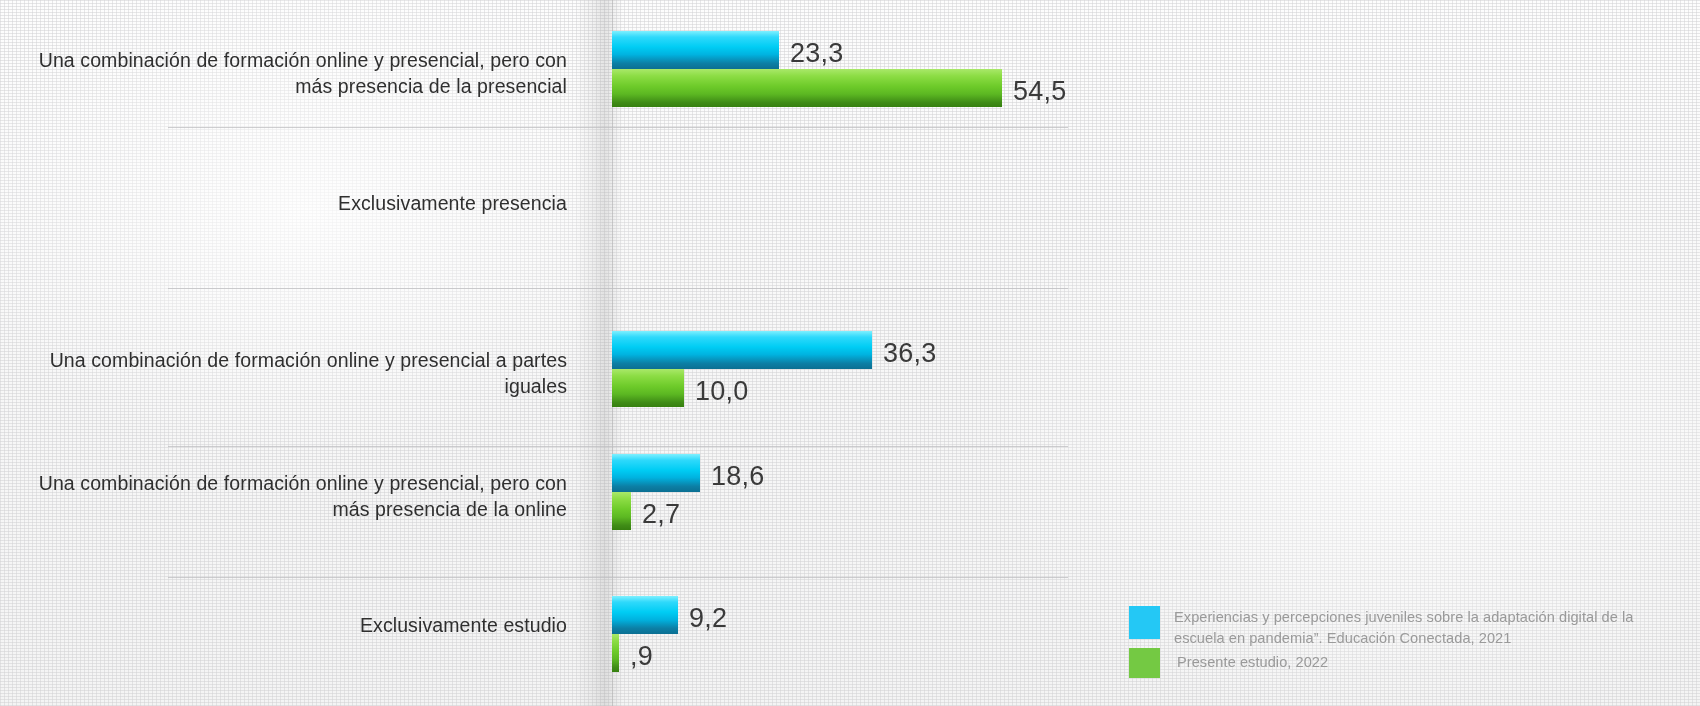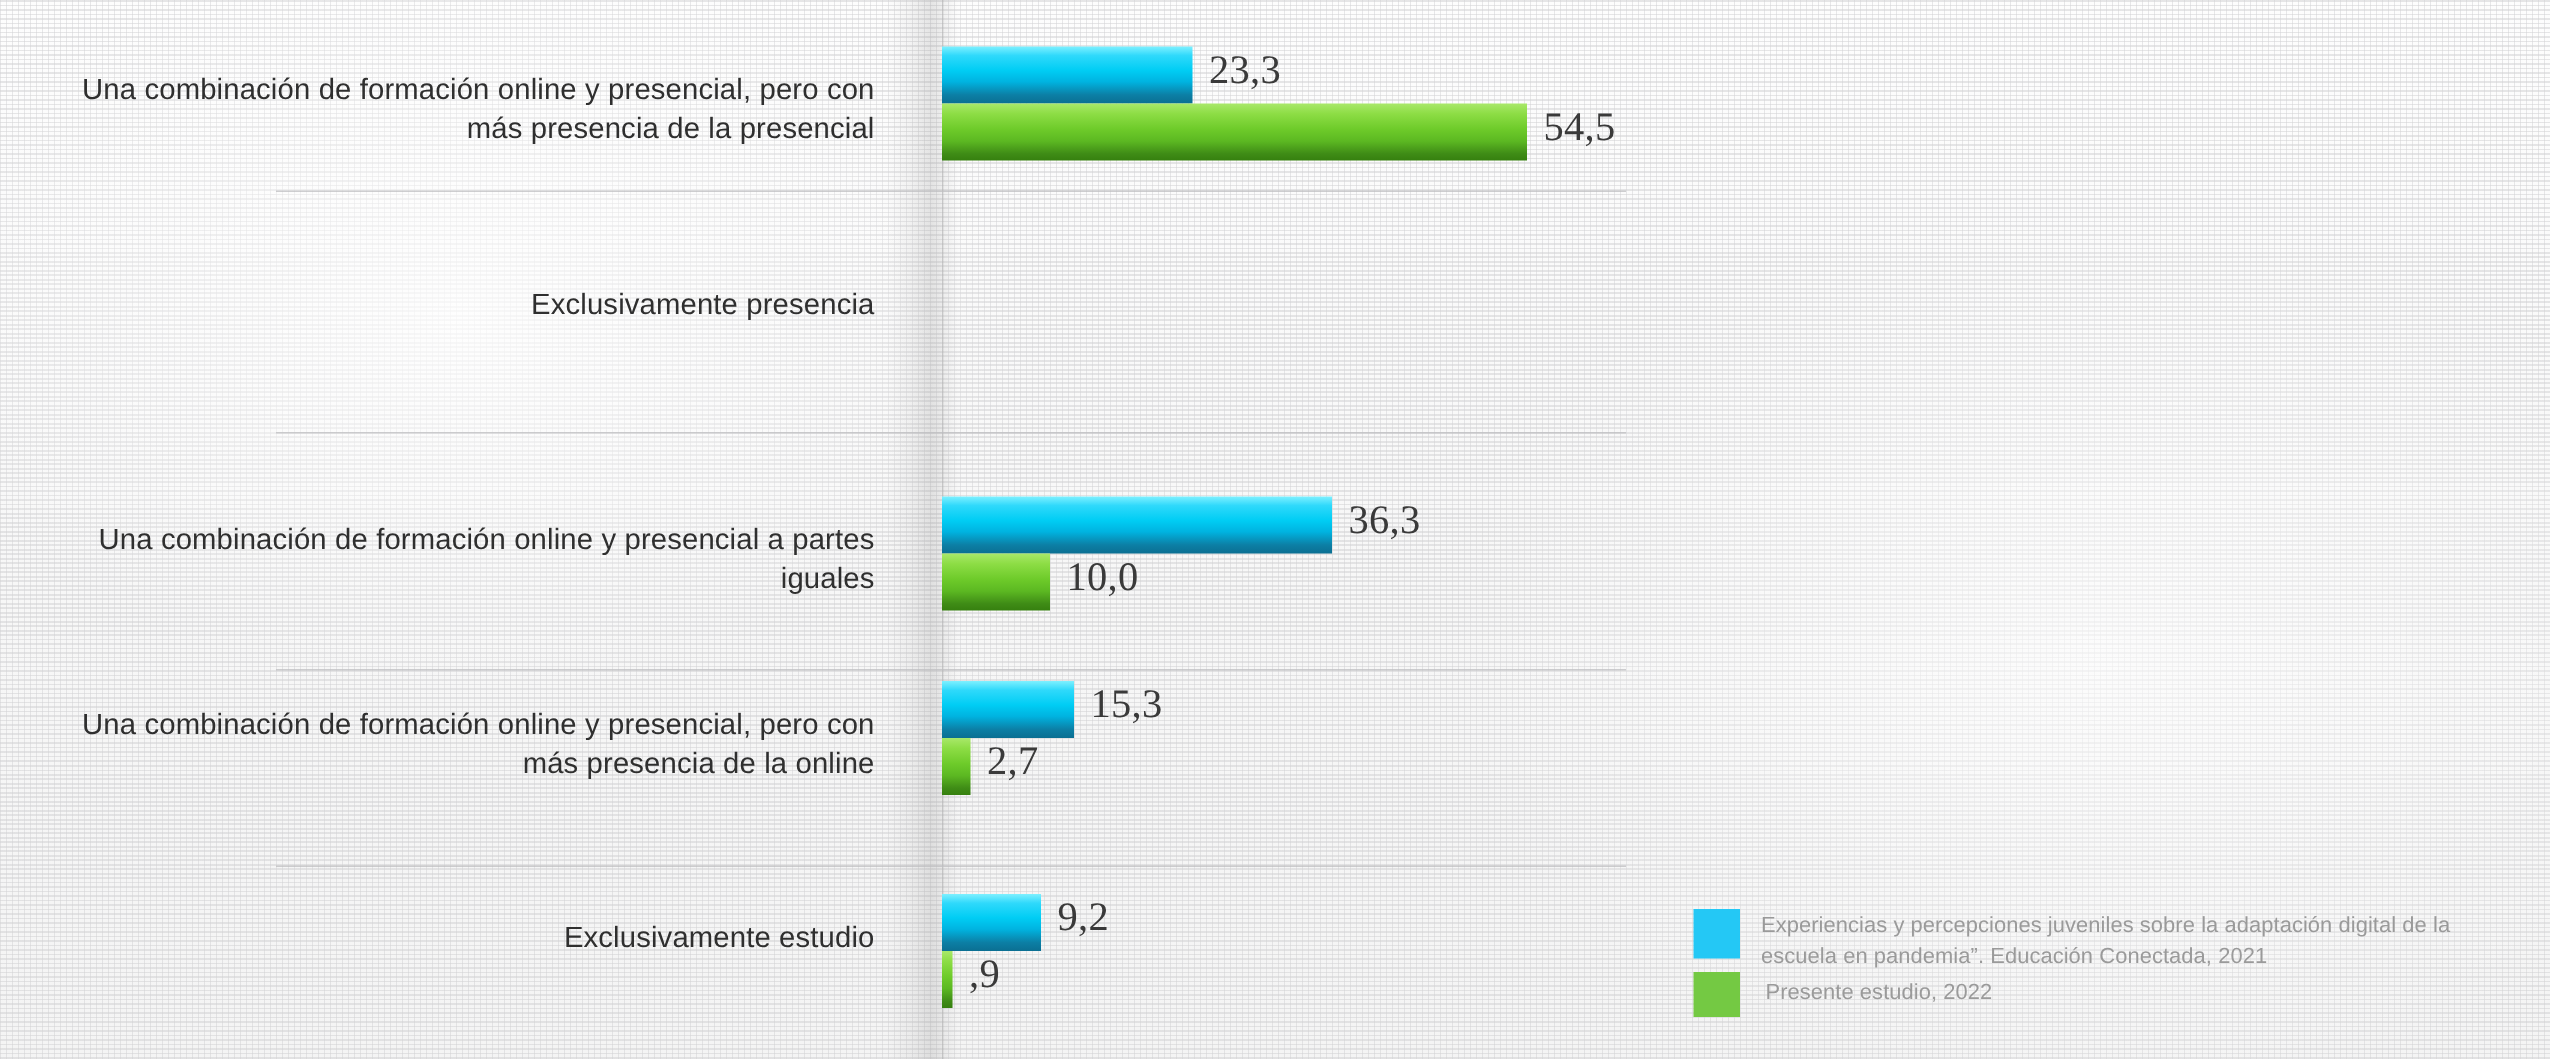--- a/index.html
+++ b/index.html
@@ -43,21 +43,20 @@
       radial-gradient(ellipse 600px 420px at 82% 62%, rgba(255,255,255,0.6), rgba(255,255,255,0) 72%);
   }
 
   
   .plot {
     position: absolute;
     left: 0;
     top: 0;
     width: 1532px;
     height: 706px;
-    margin-left: 16px;
   }
 
   
   .axis-band {
     position: absolute;
     top: 0;
     bottom: 0;
     left: 575px;
     width: 48px;
     background: linear-gradient(90deg,
@@ -107,23 +106,22 @@
 
   .bars {
     position: absolute;
     left: 612px;
     top: 0;
   }
 
   .bar-wrap {
     position: relative;
     display: flex;
-    align-items: flex-start;
+    align-items: flex-end;
     height: 38px;
-    font-family: Liberation Serif, serif;
   }
 
   .bar {
     height: 38px;
     border-radius: 0;
     position: relative;
   }
 
   .bar.cyan {
     background: linear-gradient(180deg,
@@ -235,21 +233,21 @@
           <div class="val">10,0</div>
         </div>
       </div>
     </div>
 
     <div class="row" style="top:443px; height:100px;">
       <div class="cat-label" style="top:28px;">Una combinación de formación online y presencial, pero con más presencia de la online</div>
       <div class="bars" style="top:11px;">
         <div class="bar-wrap">
           <div class="bar cyan" style="width:88px;"></div>
-          <div class="val">15,3</div>
+          <div class="val">18,6</div>
         </div>
         <div class="bar-wrap">
           <div class="bar green" style="width:19px;"></div>
           <div class="val">2,7</div>
         </div>
       </div>
     </div>
 
     <div class="row" style="top:585px; height:100px;">
       <div class="cat-label" style="top:28px;">Exclusivamente estudio</div>

